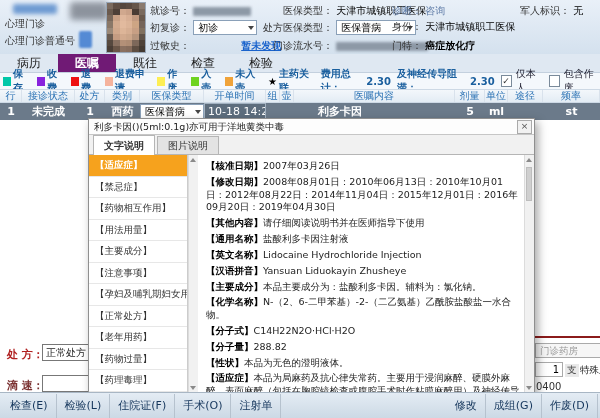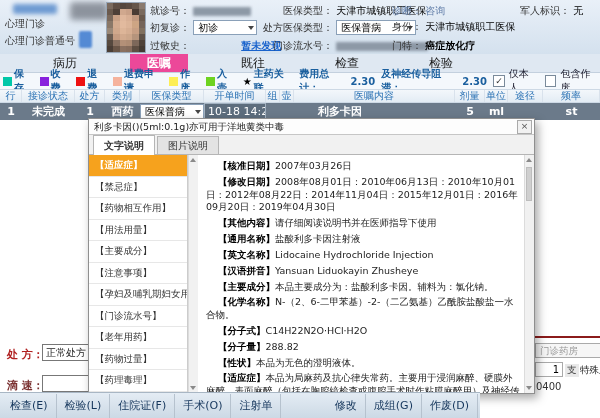--- a/index.html
+++ b/index.html
@@ -15,22 +15,22 @@
   .blur-name{position:absolute;left:13px;top:4px;width:44px;height:10px;background:#6f9bd2;filter:blur(2px);border-radius:2px;}
   .blur-stamp{position:absolute;left:70px;top:2px;width:38px;height:18px;background:#454a55;filter:blur(3px);opacity:.55;border-radius:3px;}
   .blue-icon{position:absolute;left:79px;top:31px;width:13px;height:17px;background:#3d7bd0;filter:blur(1px);border-radius:2px;opacity:.85;}
   .blur-box{display:inline-block;background:#8d99a6;filter:blur(1.5px);border-radius:1px;vertical-align:middle;}
   .photo{position:absolute;left:106px;top:2px;width:38px;height:49px;border:1px solid #98a6b6;background:#caa;overflow:hidden;}
   .photo svg{display:block;width:100%;height:100%;}
   .dd{display:inline-flex;align-items:center;justify-content:space-between;background:#fff;border:1px solid #8aa0b8;height:15px;padding:0 2px 0 4px;vertical-align:middle;box-sizing:border-box;font-size:10px;color:#000;}
   .dd .arr{width:0;height:0;border-left:3.5px solid transparent;border-right:3.5px solid transparent;border-top:4px solid #444;margin-left:4px;}
   
   .tabs{position:absolute;left:0;top:54px;width:600px;height:18px;background:#dfe8f2;display:flex;border-bottom:1px solid #c3d0de;}
-  .tab{width:58px;text-align:center;line-height:18px;font-size:12px;color:#1b1b1b;margin-left:36px;}
-  .tab.active{background:#ec4899;color:#fff;font-weight:bold;}
+  .tab{width:58px;text-align:center;line-height:18px;font-size:12px;color:#1b1b1b;}
+  .tab.active{background:#701a75;color:#fff;font-weight:bold;}
   
   .legend{position:absolute;left:0;top:73px;width:600px;height:16px;background:#f4f8fc;display:flex;align-items:center;padding-left:3px;gap:6px;font-size:10px;color:#1a5f9e;font-weight:bold;box-sizing:border-box;}
   .legend-item{display:flex;align-items:center;gap:2px;}
   .swatch{display:inline-block;width:9px;height:9px;}
   .star{color:#000;font-size:10px;}
   .cb{width:10px;height:10px;border:1px solid #7a8a9a;background:#fff;display:inline-flex;align-items:center;justify-content:center;font-size:9px;line-height:9px;color:#333;margin-right:2px;font-weight:normal;}
   
   .thead{position:absolute;left:0;top:89px;width:600px;height:14px;background:linear-gradient(#f3f7fb,#e3ecf4);display:flex;font-size:10px;color:#2e74b5;border-top:1px solid #cdd9e5;border-bottom:1px solid #cdd9e5;box-sizing:border-box;}
   .th{text-align:center;line-height:12px;overflow:hidden;white-space:nowrap;border-right:1px solid #d9e2ec;box-sizing:border-box;}
   .trow{position:absolute;left:0;top:103px;width:600px;height:17px;background:#6b7a8a;display:flex;align-items:center;color:#fff;font-size:11px;font-weight:bold;}
@@ -58,23 +58,23 @@
   .dlg-side{width:98px;border-right:1px solid #ccc;overflow:hidden;background:#fff;}
   .side-item{height:20.5px;line-height:20.5px;padding-left:6px;font-size:9.5px;color:#333;border-bottom:1px solid #e7e7e7;white-space:nowrap;overflow:hidden;cursor:pointer;}
   .side-item.active{background:#f6a21d;color:#fff;font-weight:bold;}
   .vscroll{width:9px;background:#f1f1f1;border-left:1px solid #dcdcdc;position:relative;flex:none;}
   .sarr{position:absolute;left:1px;width:0;height:0;border-left:3.5px solid transparent;border-right:3.5px solid transparent;}
   .sarr.up{top:3px;border-bottom:4px solid #8a8a8a;}
   .sarr.down{bottom:3px;border-top:4px solid #8a8a8a;}
   .thumb{position:absolute;left:1px;width:6px;top:12px;height:34px;background:#cfcfcf;border:1px solid #bdbdbd;box-sizing:border-box;}
   .dlg-content{flex:1;position:relative;overflow:hidden;padding:5px 4px 3px 8px;font-size:9.5px;line-height:1.35;color:#222;}
   .entry{margin-bottom:3px;}
-  .entry b{color:#000;margin-left:12px;}
-  
-  .bottombar{position:absolute;left:0;top:392px;width:480px;height:26px;background:linear-gradient(#e4ecf4,#ccd9e5);border-top:1px solid #a8b6c4;display:flex;align-items:center;padding:0 2px;box-sizing:border-box;font-size:11px;color:#15365c;}
+  .entry b{color:#000;}
+  
+  .bottombar{position:absolute;left:0;top:392px;width:600px;height:26px;background:linear-gradient(#e4ecf4,#ccd9e5);border-top:1px solid #a8b6c4;display:flex;align-items:center;padding:0 2px;box-sizing:border-box;font-size:11px;color:#15365c;}
   .bb-btn{padding:0 8px;height:24px;line-height:24px;border-right:1px solid #b6c2ce;cursor:pointer;white-space:nowrap;}
   .bb-spacer{flex:1;}
 </style>
 </head>
 <body>
 
 <div id="app">
 
   <div class="header">
     <div class="blur-name"></div>
@@ -213,20 +213,24 @@
           <span>退费申请</span>
         </span>
         <span class="legend-item">
           <i class="swatch" style="background: rgb(253, 238, 85);"></i>
           <span>作废</span>
         </span>
         <span class="legend-item">
           <i class="swatch" style="background: rgb(110, 211, 33);"></i>
           <span>入壶</span>
         </span>
+        <span class="legend-item">
+          <i class="swatch" style="background: rgb(240, 163, 58);"></i>
+          <span>未入壶</span>
+        </span>
       </span>
     <span class="legend-item">
       <span class="star">★</span>
       <span>主药关联</span>
     </span>
     <span class="legend-item">
       <span>费用总计：</span>
         <span>2.30</span>
     </span>
     <span class="legend-item">
@@ -301,21 +305,21 @@
       </div>
     <div class="dlg-body">
       <div class="dlg-side">
           <div class="side-item active">【适应症】</div>
           <div class="side-item">【禁忌症】</div>
           <div class="side-item">【药物相互作用】</div>
           <div class="side-item">【用法用量】</div>
           <div class="side-item">【主要成分】</div>
           <div class="side-item">【注意事项】</div>
           <div class="side-item">【孕妇及哺乳期妇女用药】</div>
-          <div class="side-item">【门诊流水号】</div>
+          <div class="side-item">【正常处方】</div>
           <div class="side-item">【老年用药】</div>
           <div class="side-item">【药物过量】</div>
           <div class="side-item">【药理毒理】</div>
         </div>
       <div class="vscroll">
         <i class="sarr up"></i>
         <i class="sarr down"></i>
       </div>
       <div class="dlg-content">
           <div class="entry"><b>【核准日期】</b><span>2007年03月26日</span></div>

